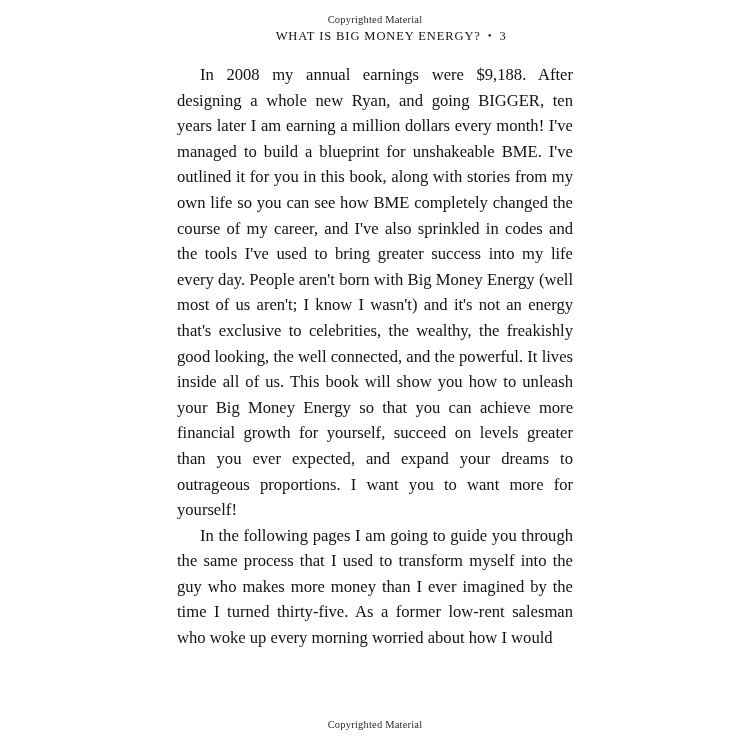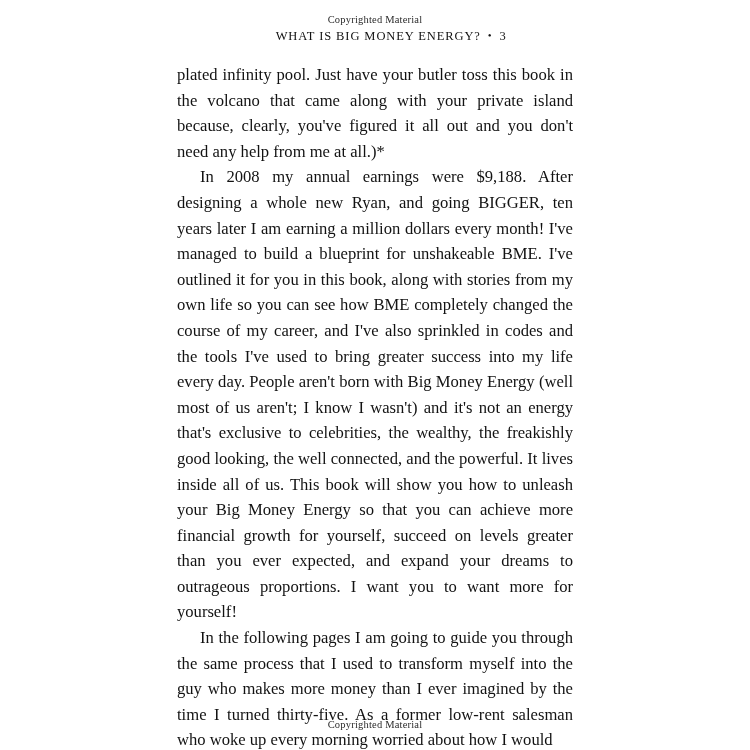--- a/index.html
+++ b/index.html
@@ -102,21 +102,20 @@
 
 <div class="page">
 
   <div class="copyright-top">Copyrighted Material</div>
 
   <div class="running-head">
     <span>WHAT IS BIG MONEY ENERGY?</span><span class="sep">•</span><span class="folio">3</span>
   </div>
 
   <div class="body-col">
-    <p class="para">plated infinity pool. Just have your butler toss this book in the volcano that came along with your private island because, clearly, you've figured it all out and you don't need any help from me at all.)*</p>
     <p class="para indent">In 2008 my annual earnings were $9,188. After designing a whole new Ryan, and going BIGGER, ten years later I am earning a million dollars every month! I've managed to build a blueprint for unshakeable BME. I've outlined it for you in this book, along with stories from my own life so you can see how BME completely changed the course of my career, and I've also sprinkled in codes and the tools I've used to bring greater success into my life every day. People aren't born with Big Money Energy (well most of us aren't; I know I wasn't) and it's not an energy that's exclusive to celebrities, the wealthy, the freakishly good looking, the well connected, and the powerful. It lives inside all of us. This book will show you how to unleash your Big Money Energy so that you can achieve more financial growth for yourself, succeed on levels greater than you ever expected, and expand your dreams to outrageous proportions. I want you to want more for yourself!</p>
     <p class="para indent">In the following pages I am going to guide you through the same process that I used to transform myself into the guy who makes more money than I ever imagined by the time I turned thirty-five. As a former low-rent salesman who woke up every morning worried about how I would</p>
   </div>
 
 
   <div class="copyright-bottom">Copyrighted Material</div>
 
 </div>
 
 </body></html>

